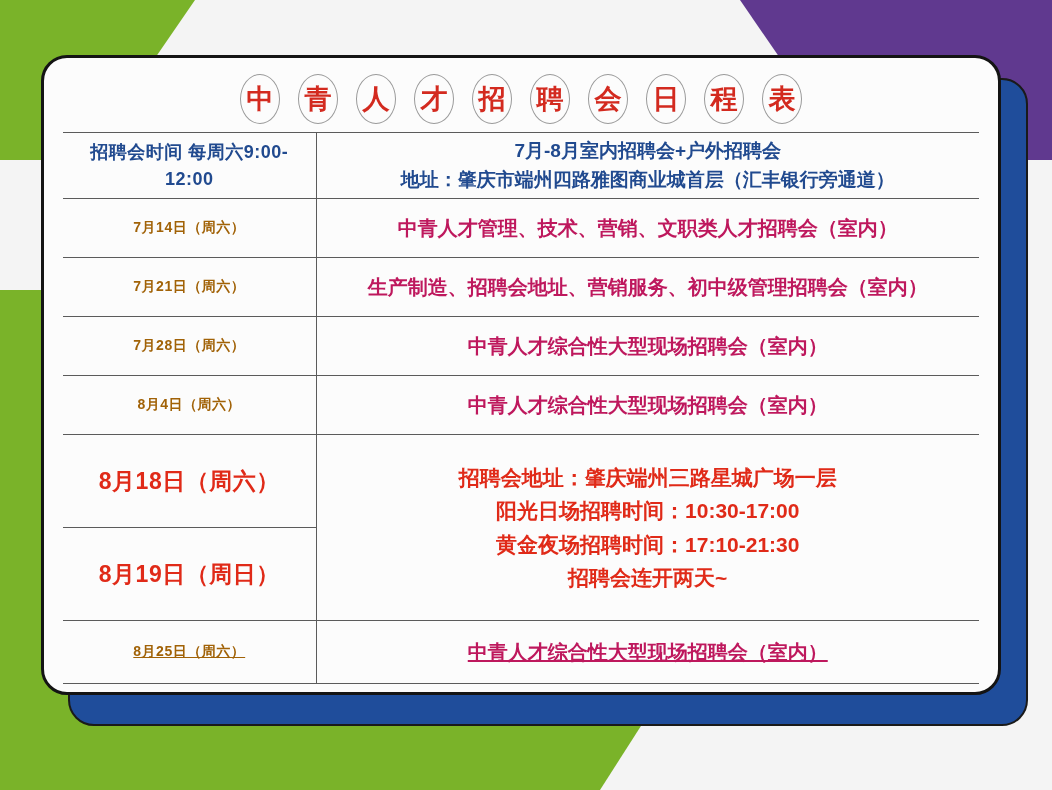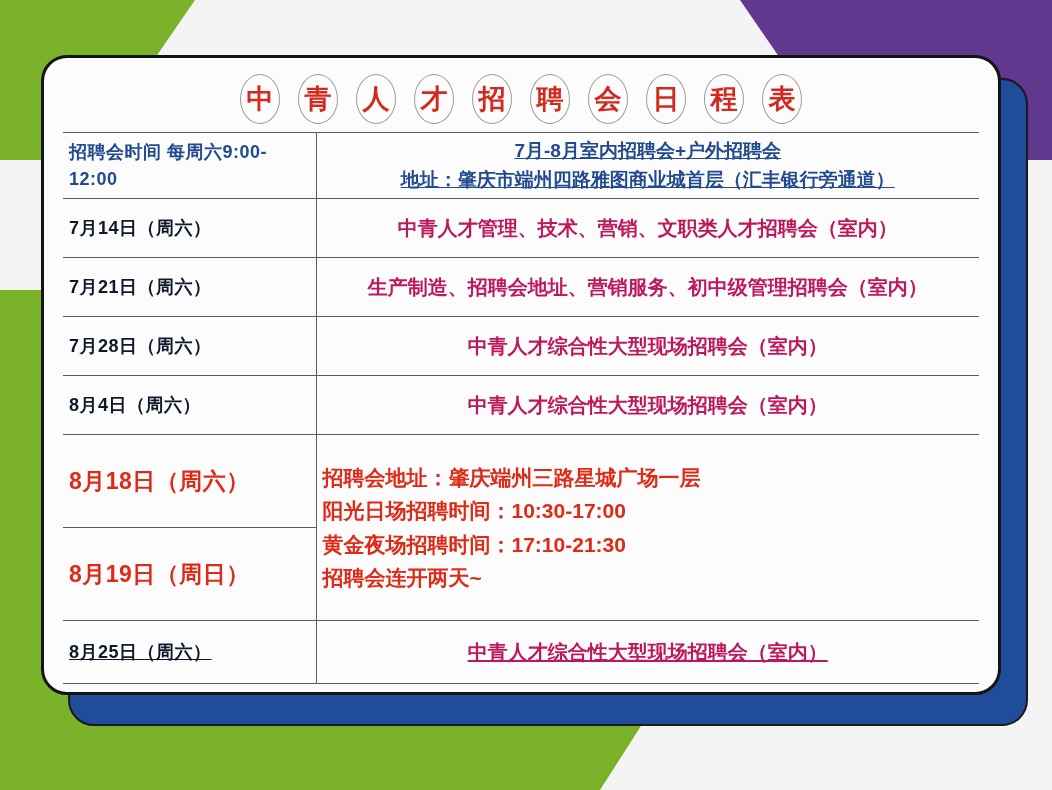--- a/index.html
+++ b/index.html
@@ -96,29 +96,30 @@
   #sched-table {
     width: 916px;
     margin: 0 auto;
     border-collapse: collapse;
     table-layout: fixed;
   }
   #sched-table td {
     border-top: 1.6px solid #5b5b5b;
     padding: 4px 6px;
     vertical-align: middle;
+    text-align: center;
   }
   .col-date { width: 253px; }
   .col-body { width: 663px; }
 
   .cell-date {
     border-right: 1.6px solid #5b5b5b;
-    font-size: 18px;
-    font-weight: bold;
-    color: #0f172a;
+    font-size: 14px;
+    font-weight: bold;
+    color: #a16207;
     letter-spacing: 0.5px;
   }
   .cell-date.navy { color: #214a8f; font-size: 18px; line-height: 1.45; }
   .cell-date.red  { color: #e02a18; font-size: 23px; margin-top: 37px; }
 
   .cell-body {
     font-size: 20px;
     font-weight: bold;
     color: #be185d;
     text-align: center;
@@ -128,21 +129,21 @@
     color: #e02a18;
     font-size: 21px;
     text-align: left;
     padding-left: 28px;
     line-height: 1.58;
   }
   .cell-body .line { display: block; white-space: nowrap; }
 
   .row-header td { border-top: none; }
   .row-header .cell-date { padding: 10px 6px 12px; }
-  .row-header .cell-body { padding: 10px 6px 12px; text-decoration: underline; }
+  .row-header .cell-body { padding: 10px 6px 12px; }
 
   .row-date td { height: 50px; }
   .row-special td { height: 84px; }
   .row-last td { height: 54px; text-decoration: underline; }
 
   #footer-row td {
     border-right: none;
     border-top: 1.6px solid #5b5b5b;
     height: 48px;
     text-align: center;

